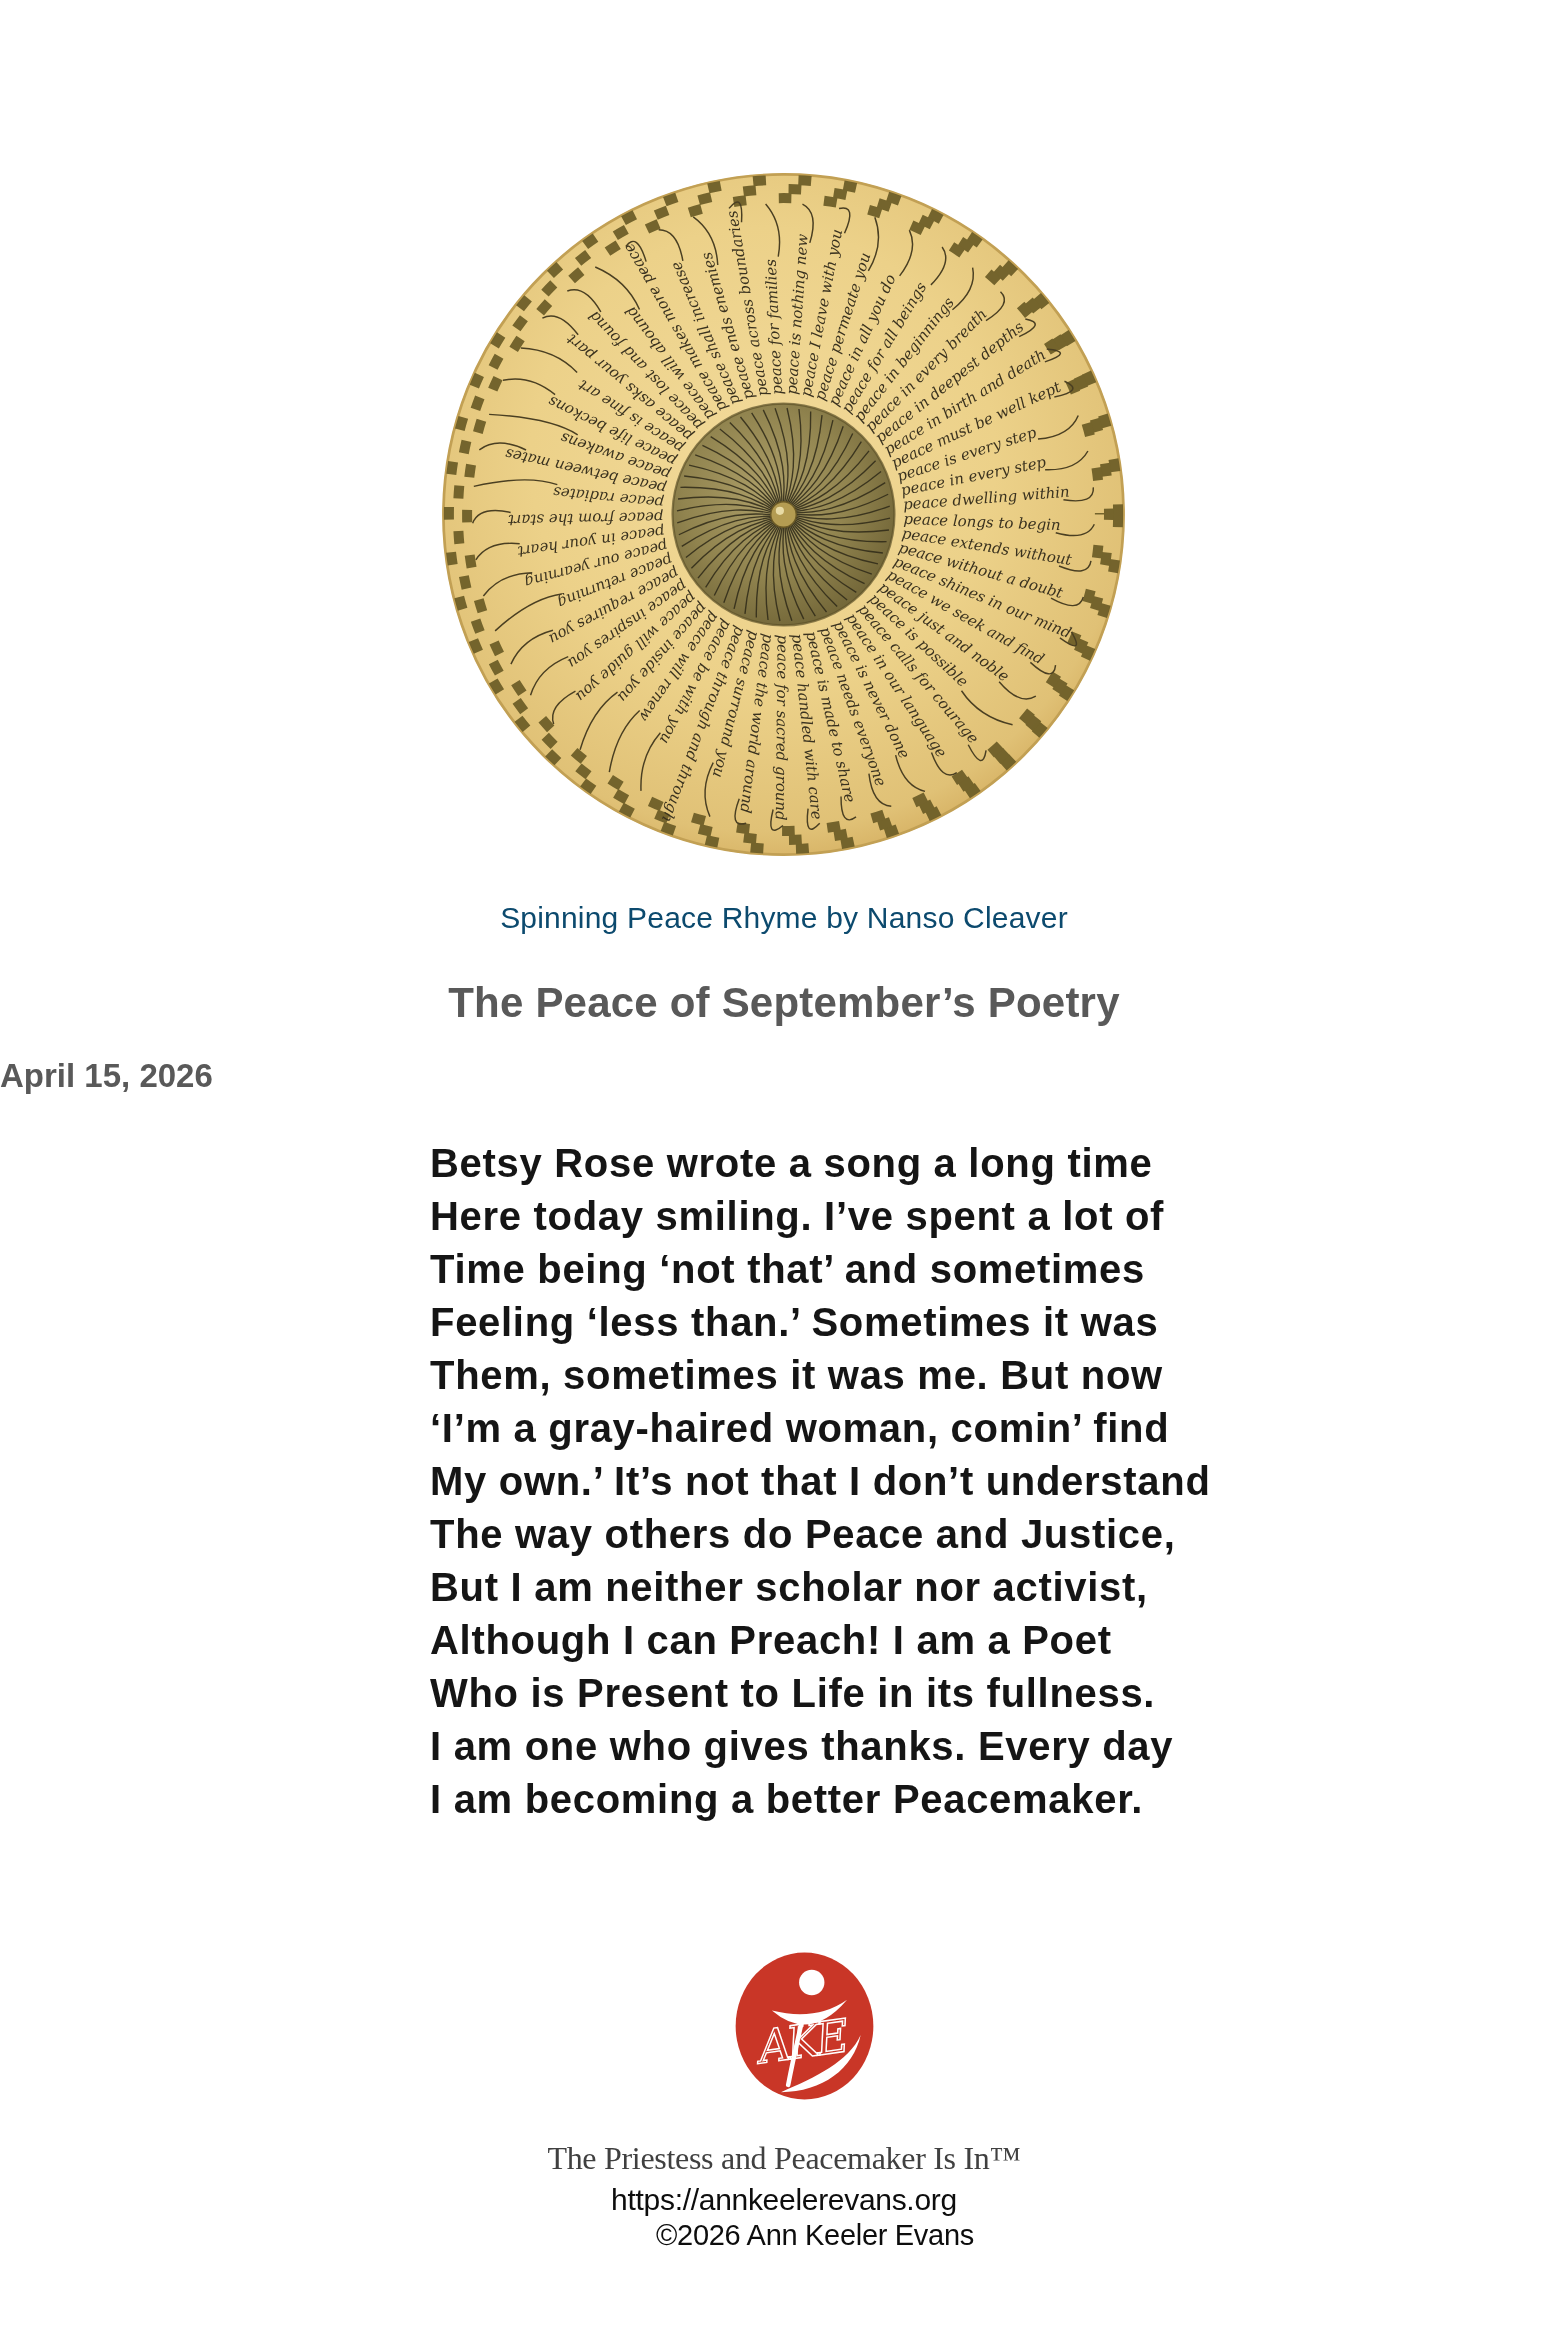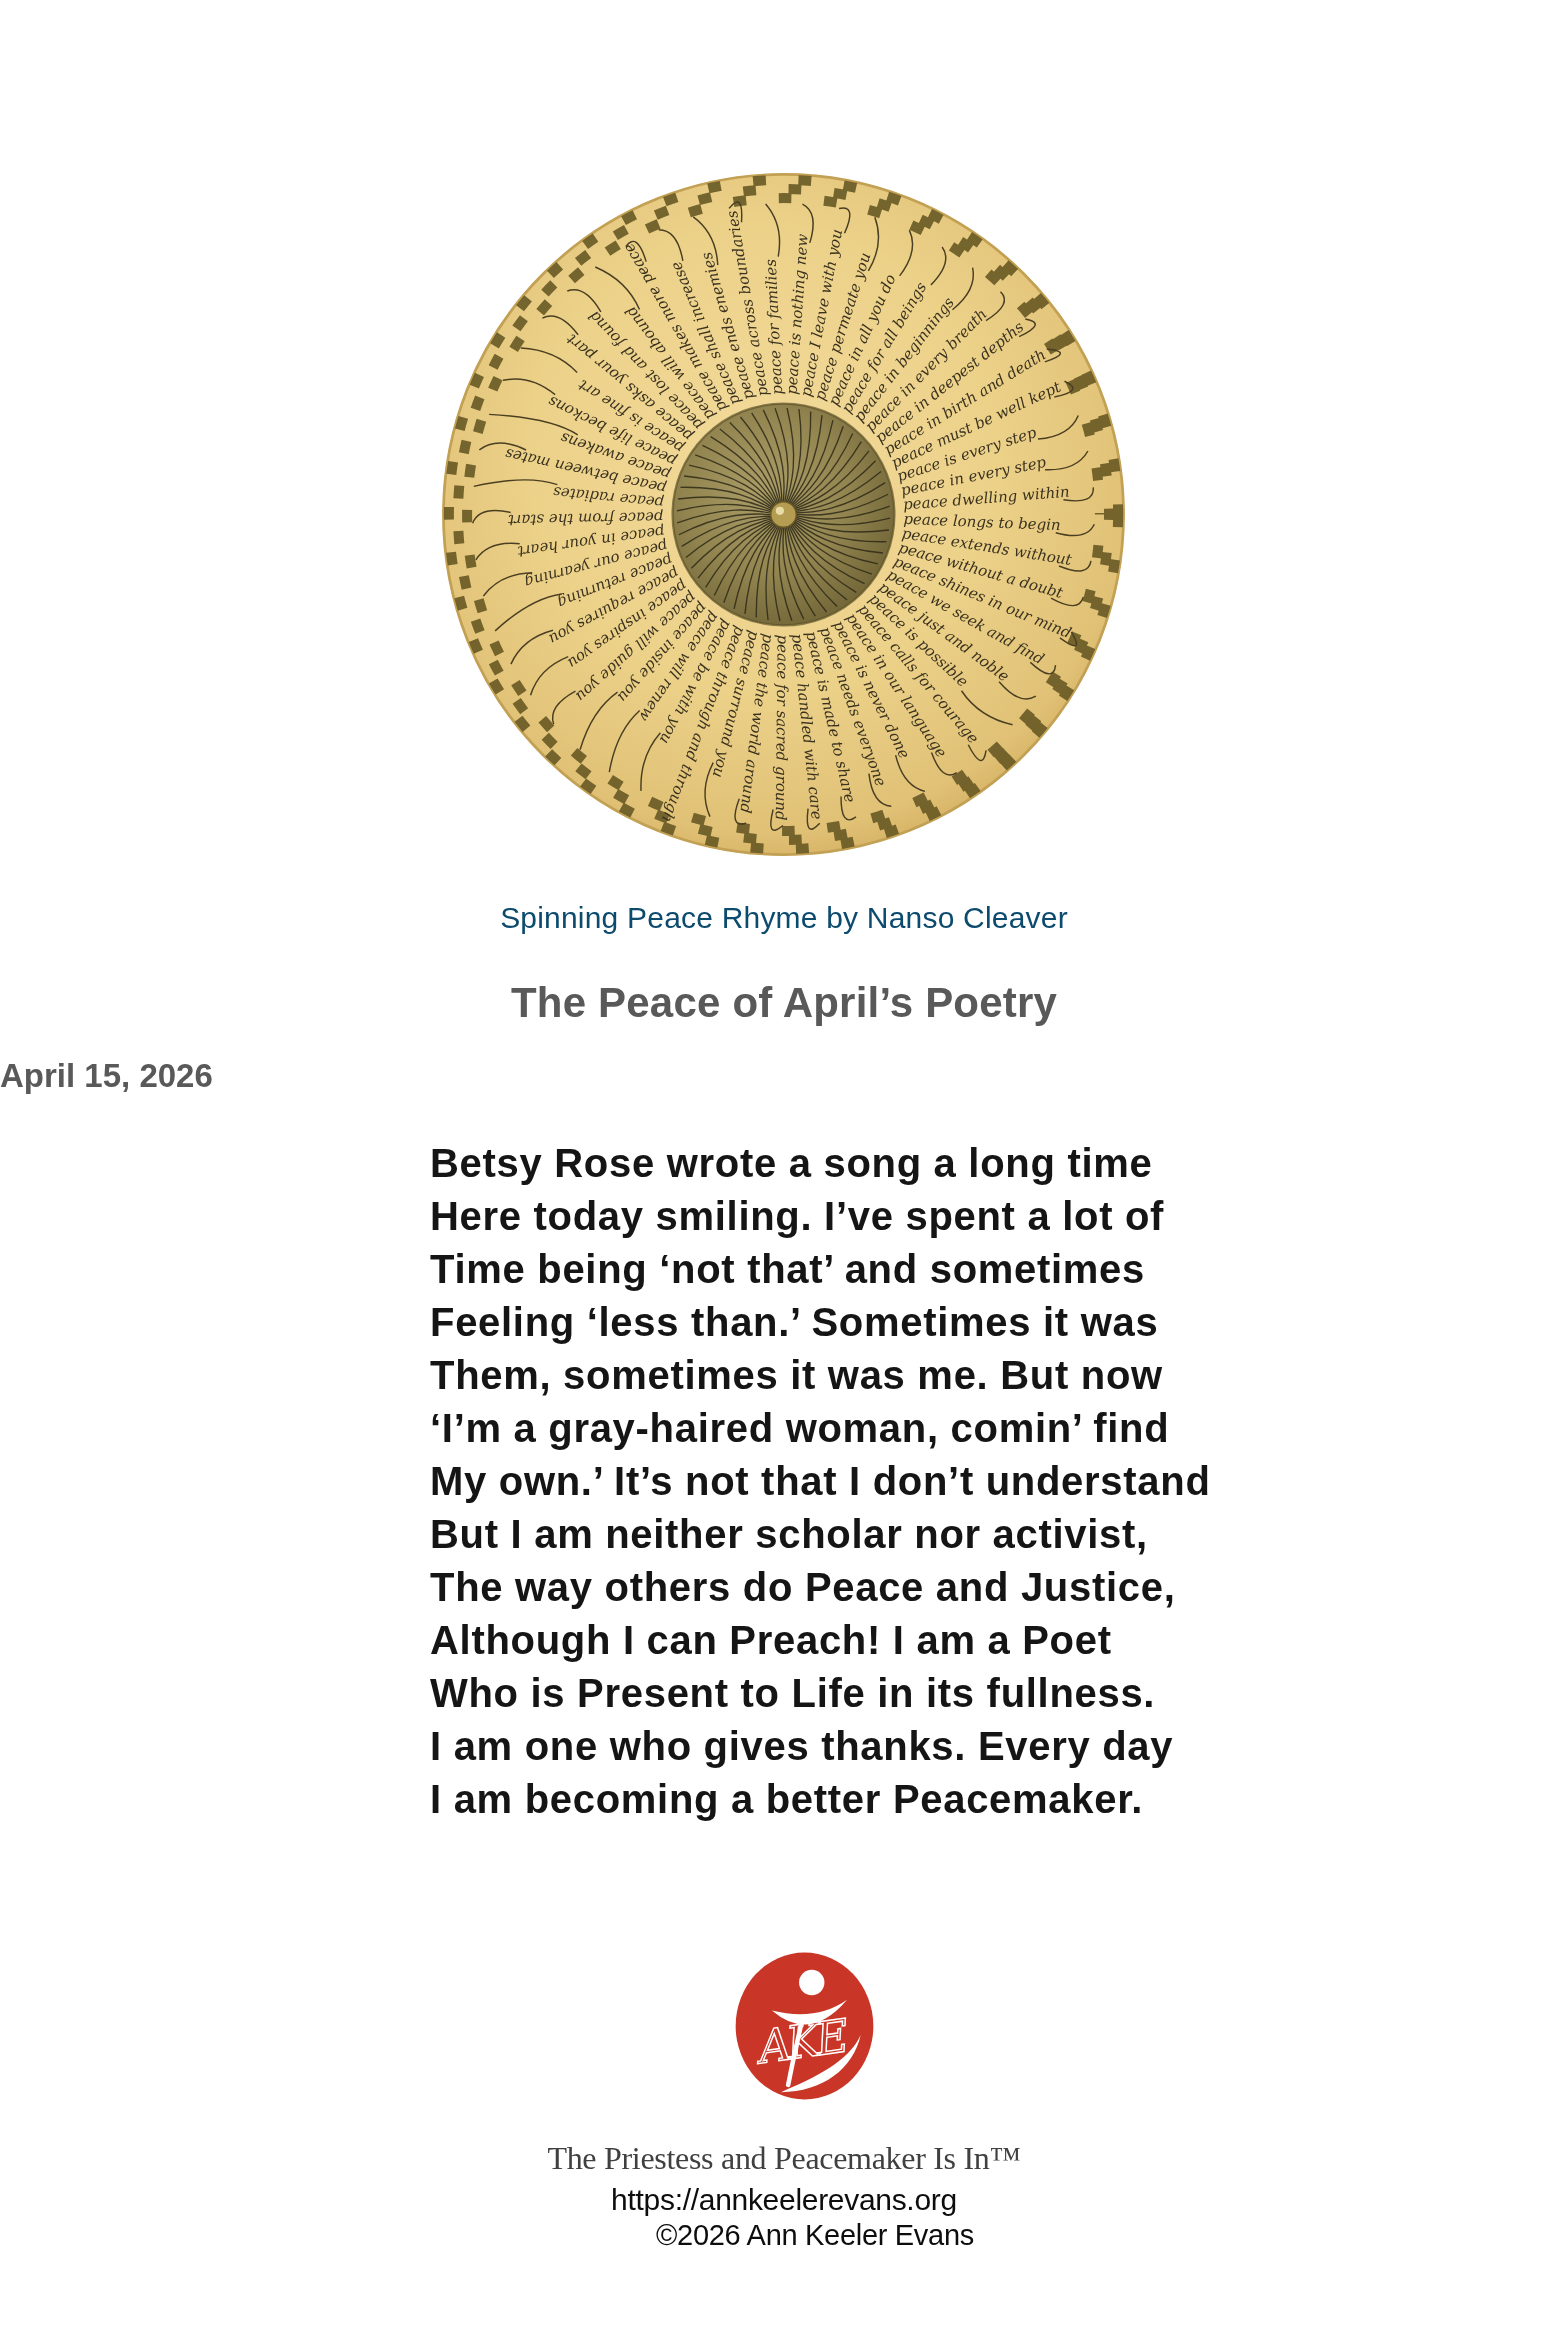--- a/index.html
+++ b/index.html
@@ -460,34 +460,34 @@
             </g>
           </g>
         <circle cx="380" cy="380" r="14" fill="#b49c52" stroke="#6b5a26" stroke-width="1.5"></circle>
         <circle cx="376" cy="376" r="4.5" fill="#e8dba6"></circle>
       </g>
     </svg>
   </figure>
 
   <p id="caption" class="abs">Spinning Peace Rhyme by Nanso Cleaver</p>
 
-  <h1 id="title" class="abs">The Peace of April’s Poetry</h1>
+  <h1 id="title" class="abs">The Peace of September’s Poetry</h1>
 
   <h2 id="date" class="abs">April 15, 2026</h2>
 
   <div id="poem" class="abs">
       <div class="poem-line">Betsy Rose wrote a song a long time</div>
       <div class="poem-line">Here today smiling. I’ve spent a lot of</div>
       <div class="poem-line">Time being ‘not that’ and sometimes</div>
       <div class="poem-line">Feeling ‘less than.’ Sometimes it was</div>
       <div class="poem-line">Them, sometimes it was me. But now</div>
       <div class="poem-line">‘I’m a gray-haired woman, comin’ find</div>
       <div class="poem-line">My own.’ It’s not that I don’t understand</div>
+      <div class="poem-line">The way others do Peace and Justice,</div>
       <div class="poem-line">But I am neither scholar nor activist,</div>
-      <div class="poem-line">The way others do Peace and Justice,</div>
       <div class="poem-line">Although I can Preach! I am a Poet</div>
       <div class="poem-line">Who is Present to Life in its fullness.</div>
       <div class="poem-line">I am one who gives thanks. Every day</div>
       <div class="poem-line">I am becoming a better Peacemaker.</div>
     </div>
 
   <figure id="logo-wrap" class="abs">
     <svg viewBox="0 0 160 170" xmlns="http://www.w3.org/2000/svg">
       <ellipse cx="80" cy="85" rx="76" ry="81" fill="#c93627"></ellipse>
       <g fill="#ffffff">

